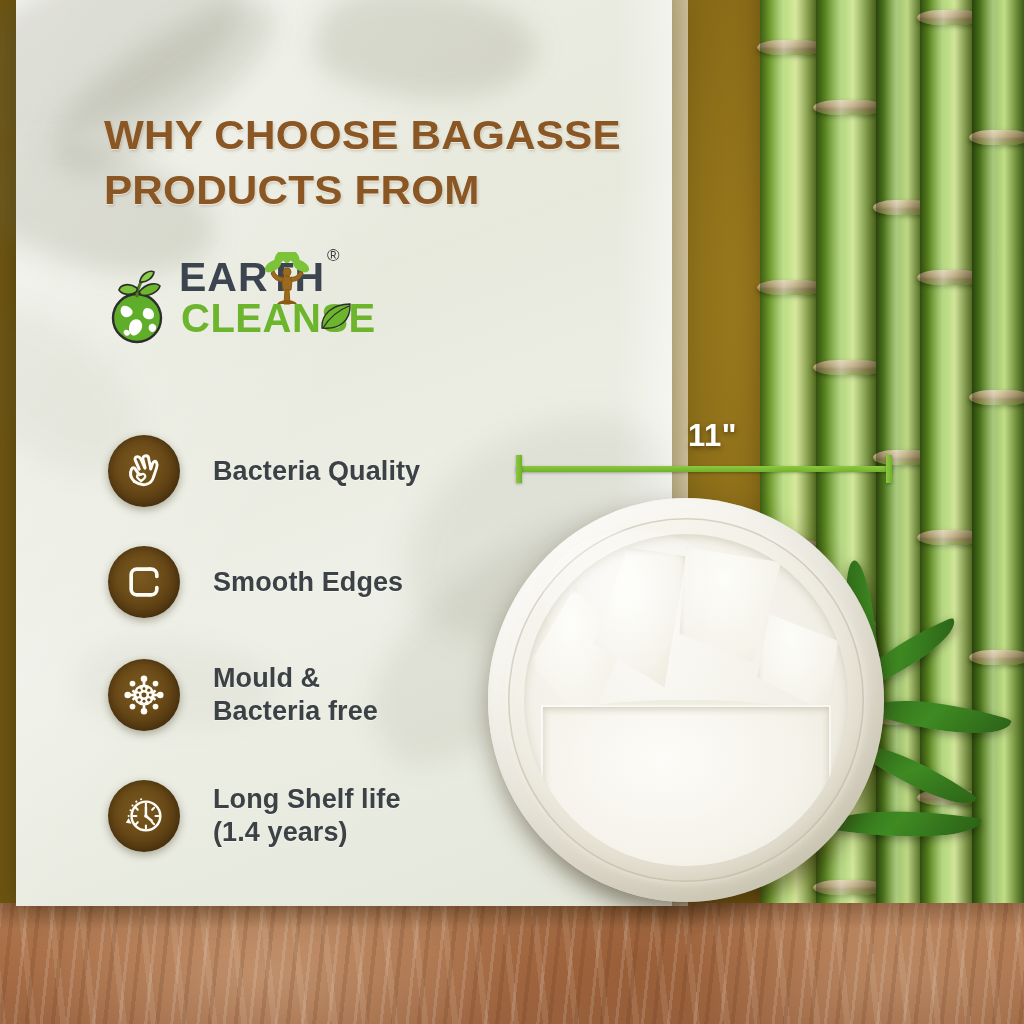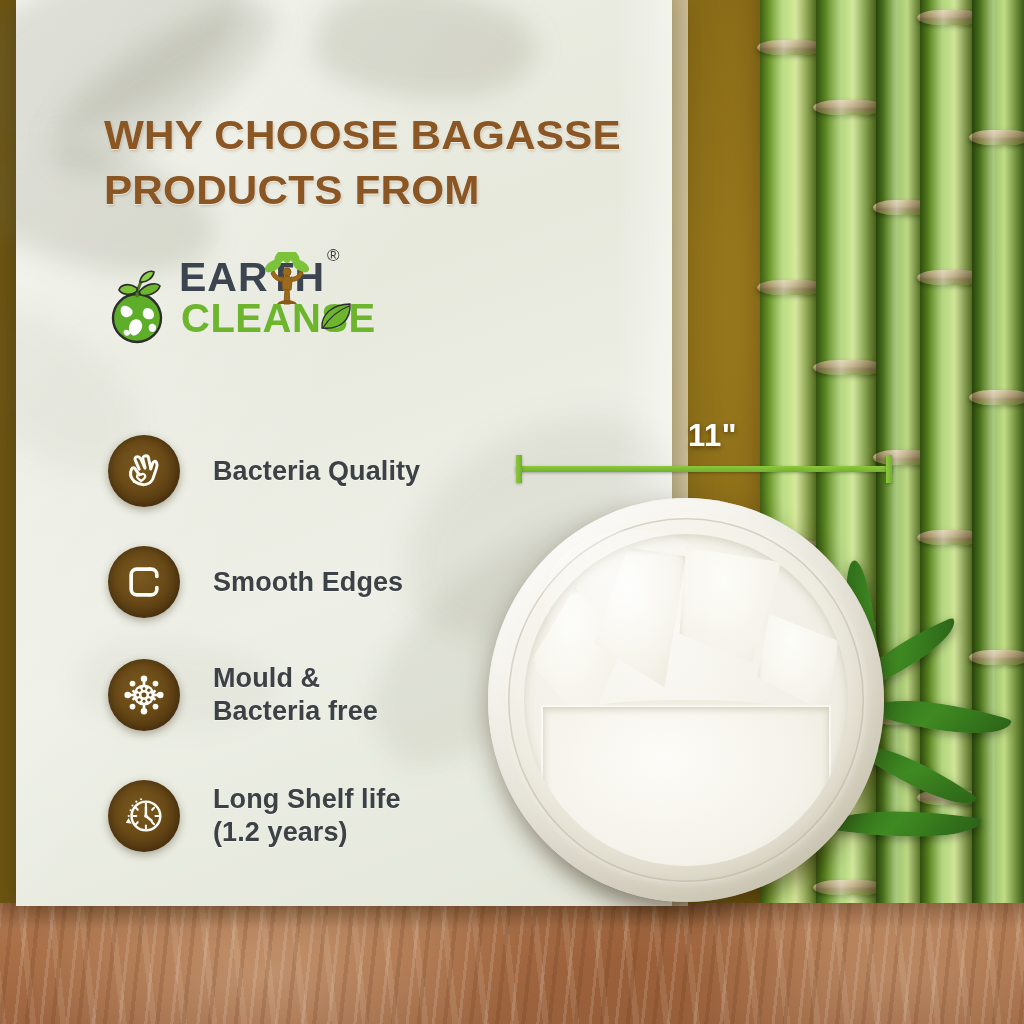--- a/index.html
+++ b/index.html
@@ -438,21 +438,21 @@
           <circle cx="10" cy="18" r="1.1"></circle>
             <circle cx="12" cy="13" r="1.1"></circle>
           <circle cx="16" cy="9" r="1.1"></circle>
             <circle cx="21" cy="6.5" r="1.1"></circle>
           <circle cx="8" cy="24" r="1.1"></circle>
         </g>
         <path d="M8 26l-3 5 6 1z" fill="#fdfcf6"></path>
       </svg>
     </div>
     <div class="f-label">Long Shelf life
-(1.2 years)</div>
+(1.4 years)</div>
   </div>
 
   <div class="dim-line">
     <span class="dim-cap l"></span>
     <span class="dim-cap r"></span>
   </div>
   <div class="dim-label">11"</div>
 
   <div class="plate-wrap">
     <div class="plate-shadow"></div>

